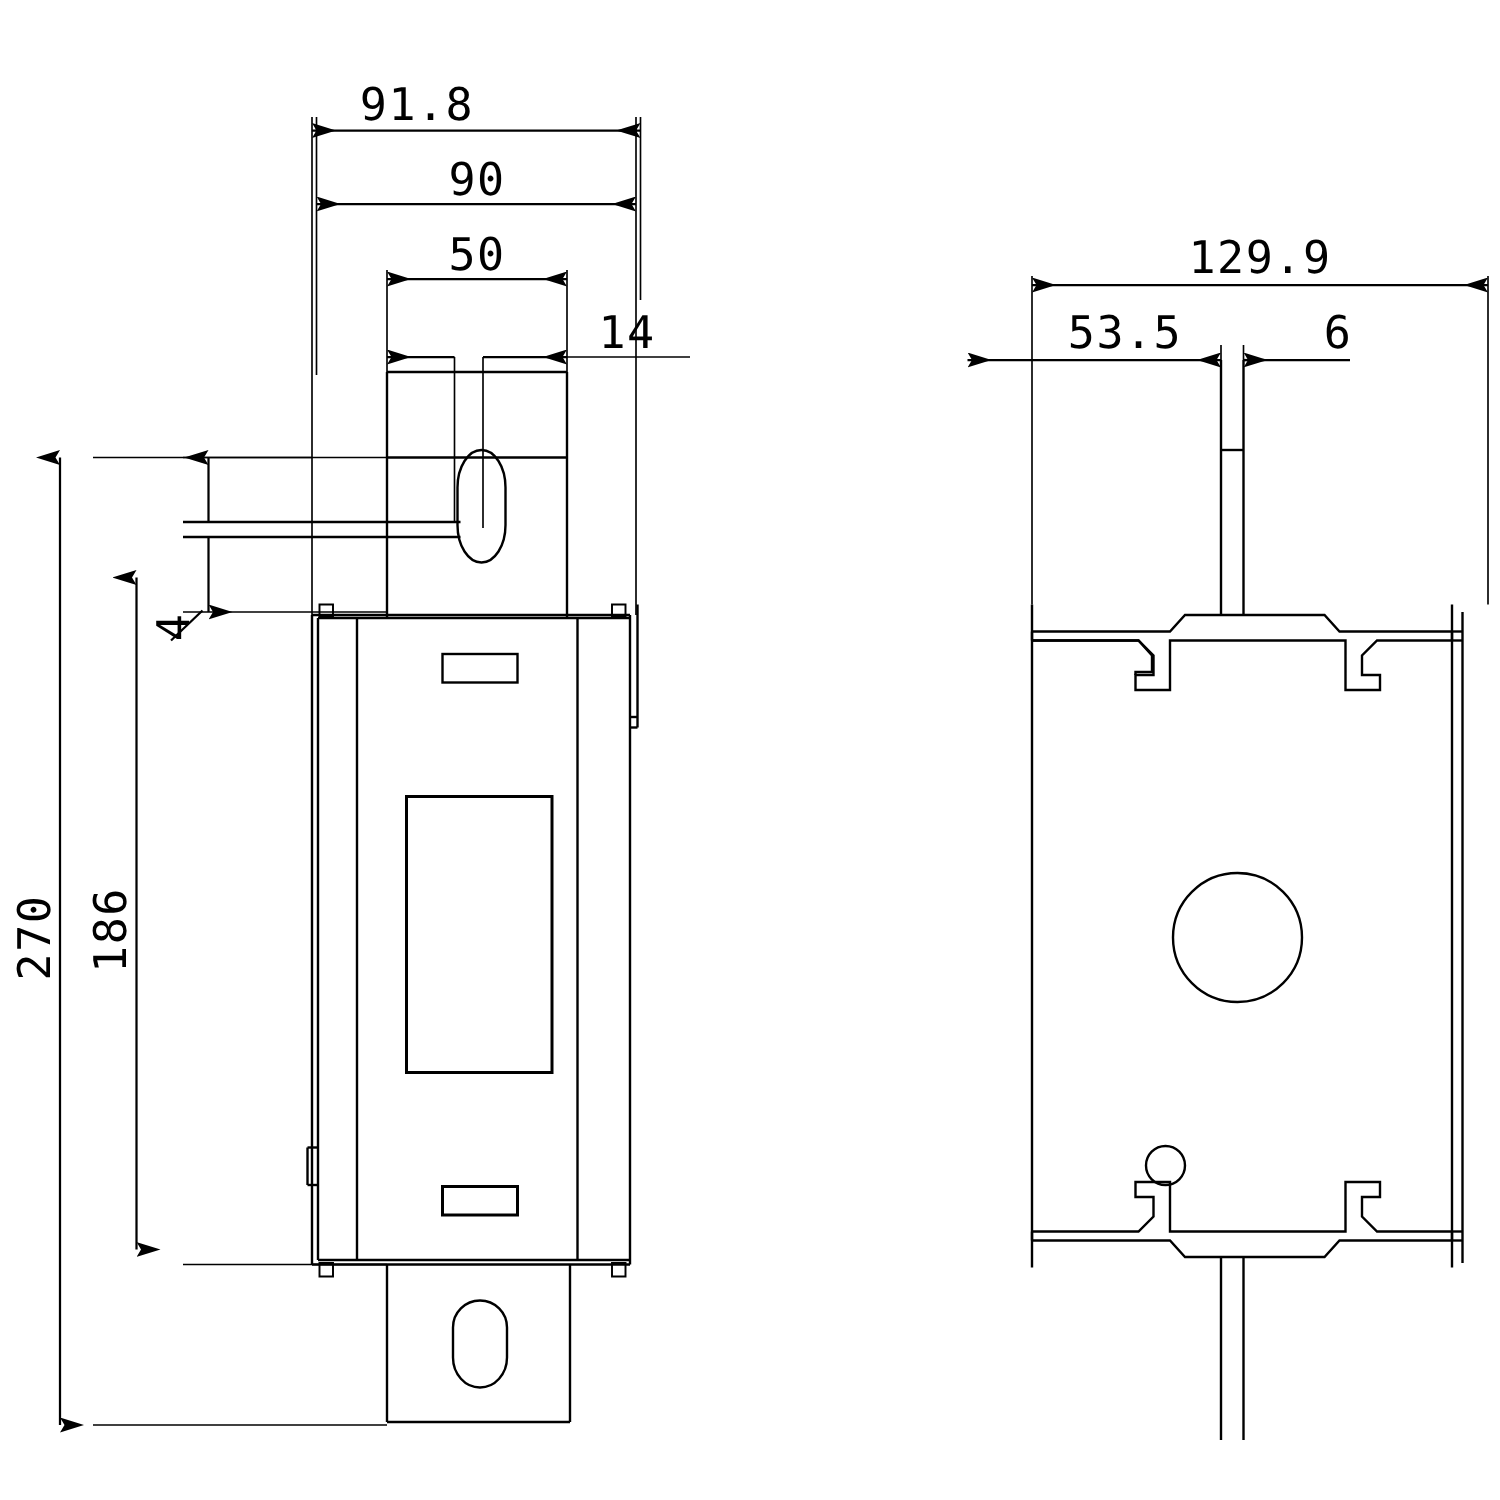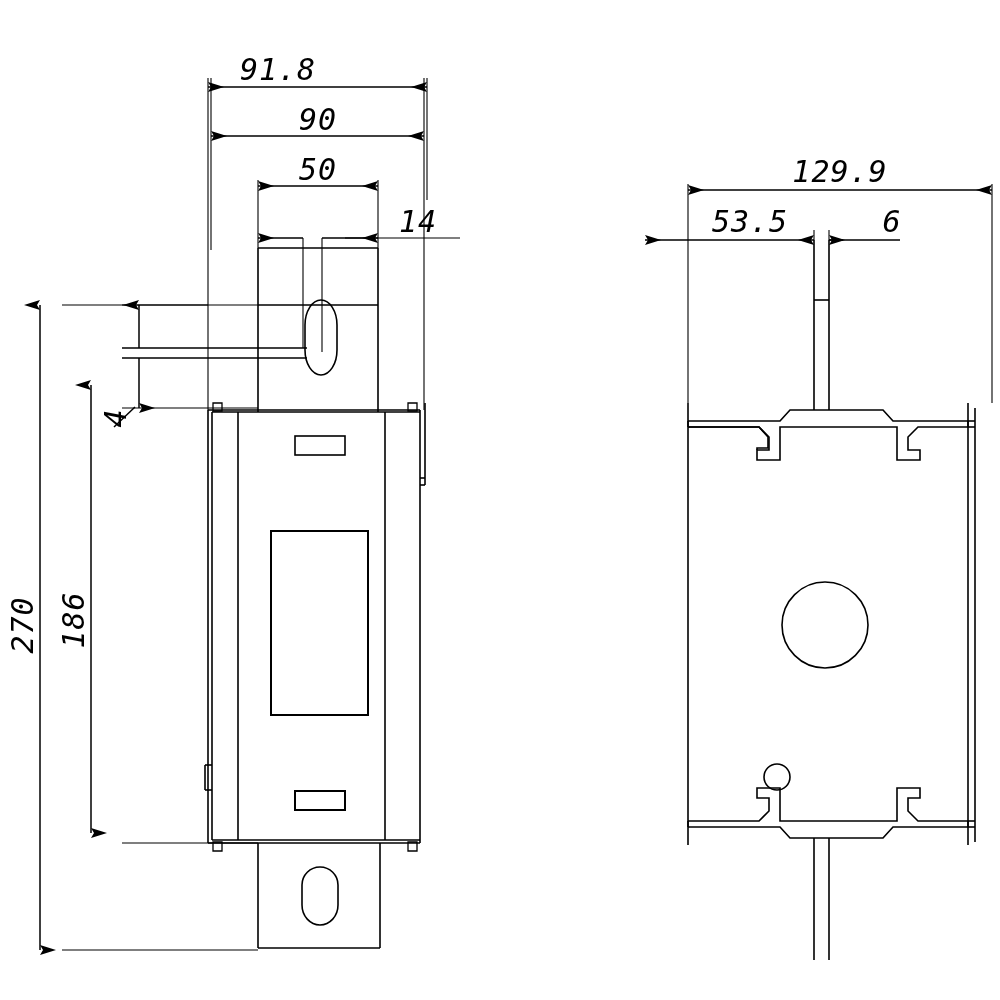--- a/index.html
+++ b/index.html
@@ -1,21 +1,21 @@
 <!DOCTYPE html>
 <html><head>
 <meta charset="utf-8">
 <style>
   html,body{margin:0;padding:0;background:#ffffff;}
   body{
     width:1000px;height:1000px;
     font-family:"DejaVu Sans Mono", monospace;
     overflow:hidden;
   }
-  #sheet{position:relative;width:1000px;height:704px;background:#fff;font-style:italic;}
+  #sheet{position:relative;width:1000px;height:704px;background:#fff;}
   svg{display:block;}
   .dimtext{
     font-family:"DejaVu Sans Mono", monospace;
     font-size:30px;
     fill:#000;
     letter-spacing:1px;
   }
 </style>
 </head>
 <body>

